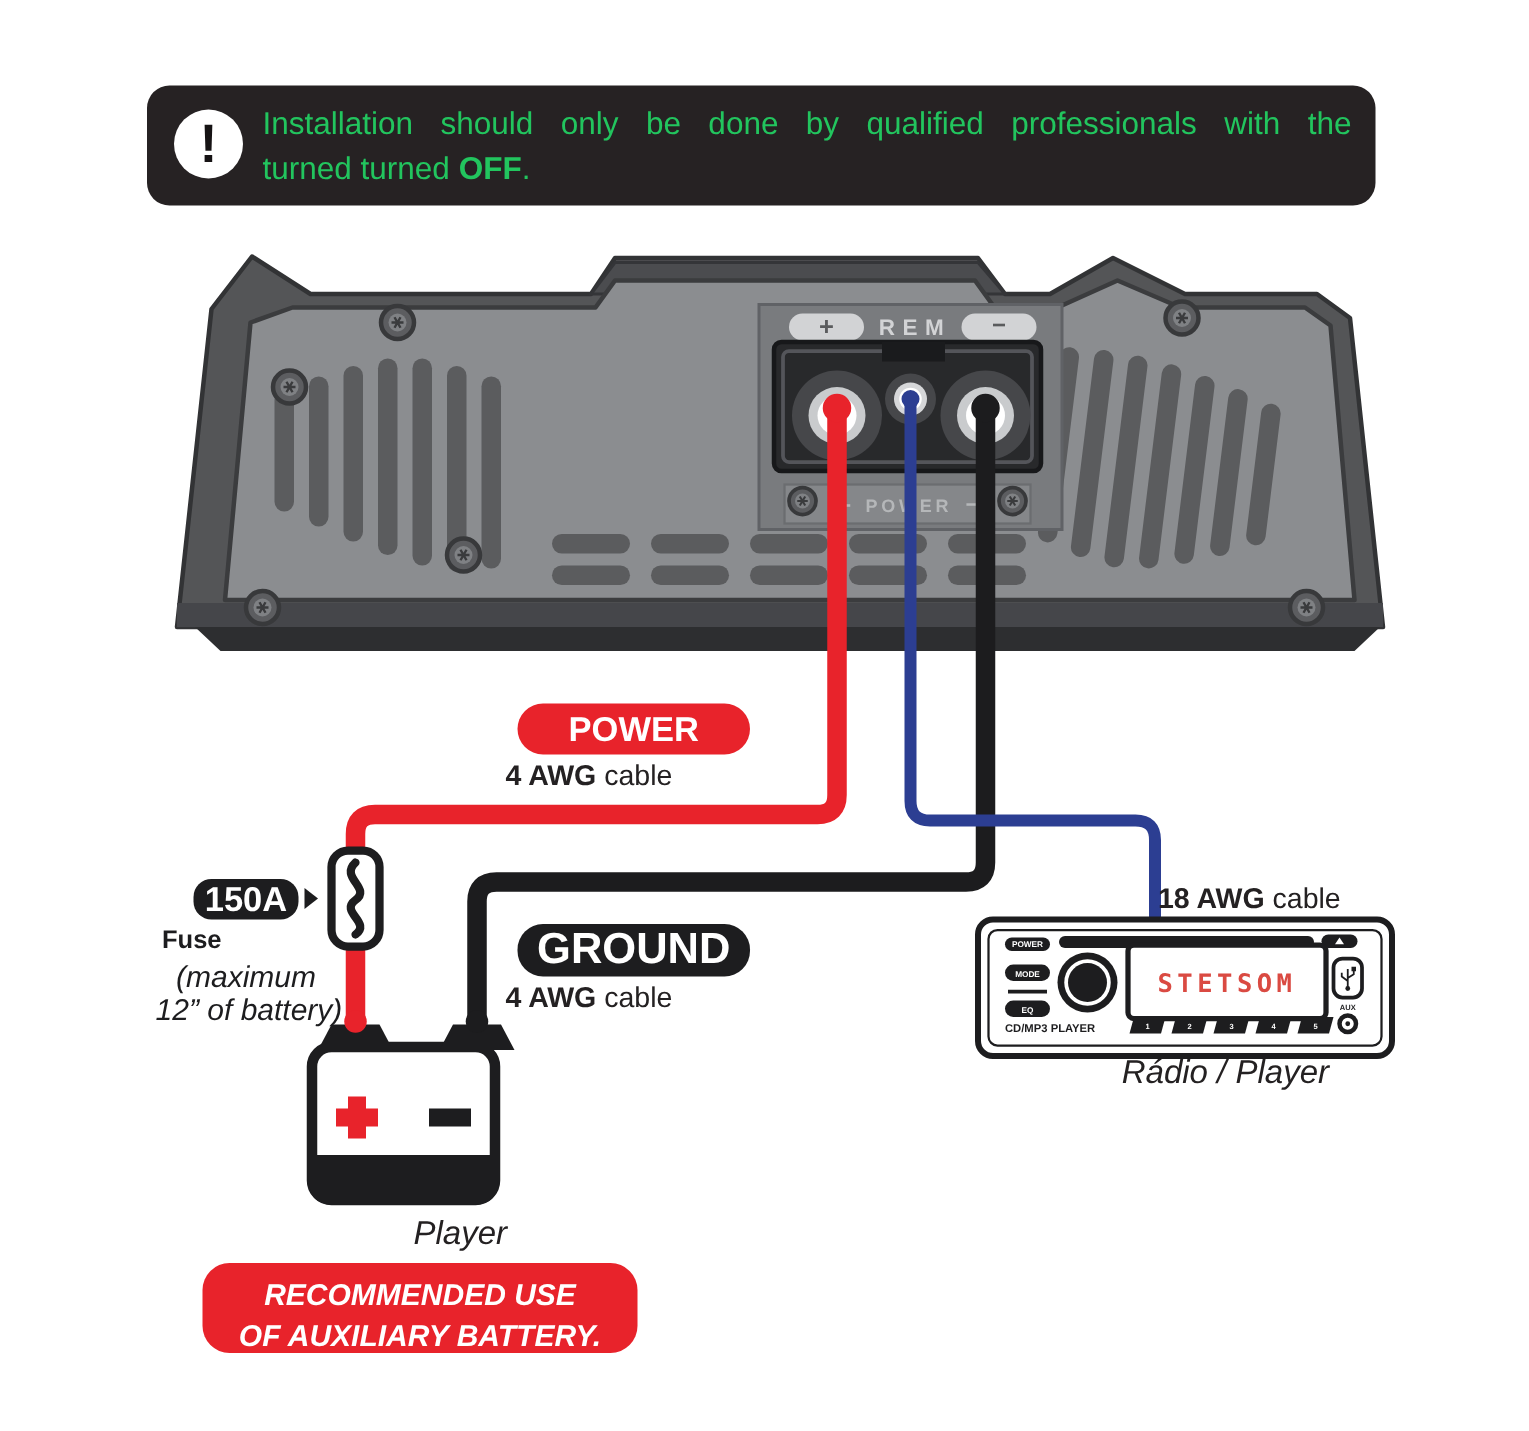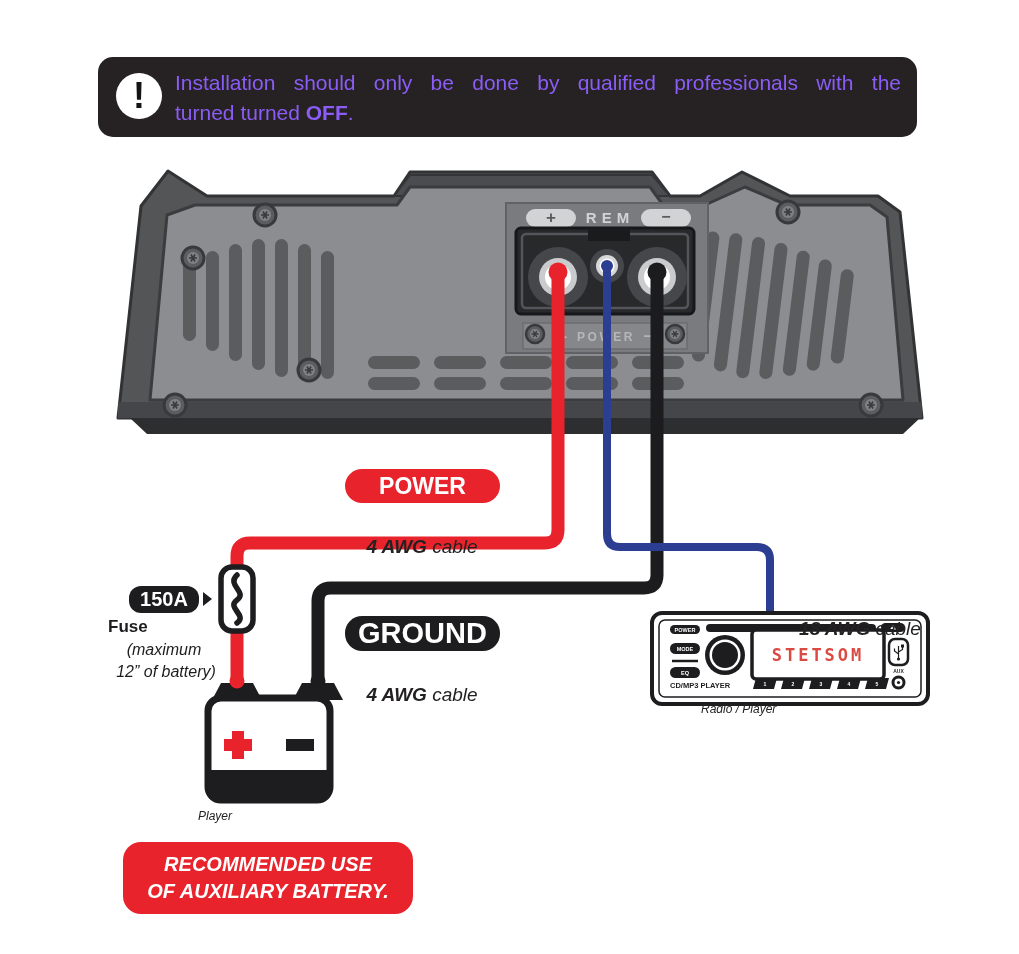--- a/index.html
+++ b/index.html
@@ -1,29 +1,29 @@
 <!DOCTYPE html>
 <html><head>
 <meta charset="utf-8">
 <style>
   html,body{margin:0;padding:0;background:#fff;}
   #stage{position:relative;width:1019px;height:954px;background:#fff;overflow:hidden;
          font-family:"Liberation Sans",sans-serif;color:#1d1d1f;}
   .abs{position:absolute;}
   .banner{background:#262223;border-radius:15px;}
-  .banner-text{color:#8b5cf6;font-size:21px;line-height:30px;}
+  .banner-text{color:#22c55e;font-size:21px;line-height:30px;}
   .banner-line1{text-align:justify;text-align-last:justify;white-space:nowrap;}
   .warn-icon{background:#fff;border-radius:50%;text-align:center;
              font-weight:bold;font-size:36px;line-height:46px;color:#161314;}
   .pill{border-radius:17px;color:#fff;font-weight:bold;text-align:center;}
-  .cable{font-style:italic;font-size:19px;color:#242122;text-align:center;margin-top:29px;}
+  .cable{font-size:19px;color:#242122;text-align:left;}
   .cable b{font-weight:bold;}
-  .caption{font-style:italic;font-size:12px;color:#242122;text-align:left;}
+  .caption{font-style:italic;font-size:22px;color:#242122;text-align:right;}
   .fusename{font-weight:bold;font-size:17px;text-align:left;}
-  .fusenote{font-style:italic;font-size:16px;text-align:center;}
+  .fusenote{font-style:italic;font-size:20px;text-align:center;}
   .recbox{background:#e8232b;border-radius:18px;color:#fff;font-weight:bold;
           font-style:italic;font-size:20px;line-height:27px;text-align:center;padding-top:9px;box-sizing:border-box;}
   .arrow-right{width:0;height:0;border-left:9px solid #1d1d1f;
                border-top:7px solid transparent;border-bottom:7px solid transparent;}
 </style>
 </head>
 <body>
 
 <div id="stage">
 
@@ -239,27 +239,27 @@
   </svg>
 
   <div class="abs pill" style="left:345px;top:469px;width:155px;height:34px;font-size:23px;line-height:34px;background:#e8232b;">POWER</div>
   <div class="abs cable" style="left:337px;top:507px;width:170px;"><b>4 AWG</b><span> cable</span></div>
 
   <div class="abs pill" style="left:345px;top:616px;width:155px;height:35px;font-size:29px;line-height:35px;background:#1d1d1f;">GROUND</div>
   <div class="abs cable" style="left:337px;top:655px;width:170px;"><b>4 AWG</b><span> cable</span></div>
 
   <div class="abs cable" style="left:772px;top:589px;width:176px;"><b>18 AWG</b><span> cable</span></div>
 
-  <div class="abs pill" style="left:129px;top:586px;width:70px;height:27px;font-size:20px;line-height:27px;border-radius:12px;background:#1d1d1f;">150A</div>
+  <div class="abs pill" style="left:129px;top:586px;width:70px;height:27px;font-size:23px;line-height:27px;border-radius:12px;background:#1d1d1f;">150A</div>
   <div class="abs arrow-right" style="left:203px;top:592px;"></div>
   <div class="abs fusename" style="left:108px;top:617px;width:112px;">Fuse</div>
   <div class="abs fusenote" style="left:93px;top:641px;width:142px;">(maximum</div>
   <div class="abs fusenote" style="left:86px;top:663px;width:160px;font-style:italic;">12” of battery)</div>
 
   <div class="abs caption" style="left:198px;top:809px;width:140px;">Player</div>
-  <div class="abs recbox" style="left:123px;top:842px;width:290px;height:72px;">
+  <div class="abs recbox" style="left:135px;top:842px;width:290px;height:60px;">
     <div>RECOMMENDED USE</div>
     <div>OF AUXILIARY BATTERY.</div>
   </div>
 
   <div class="abs caption" style="left:701px;top:702px;width:185px;">Rádio / Player</div>
 
 </div>
 
 </body></html>

